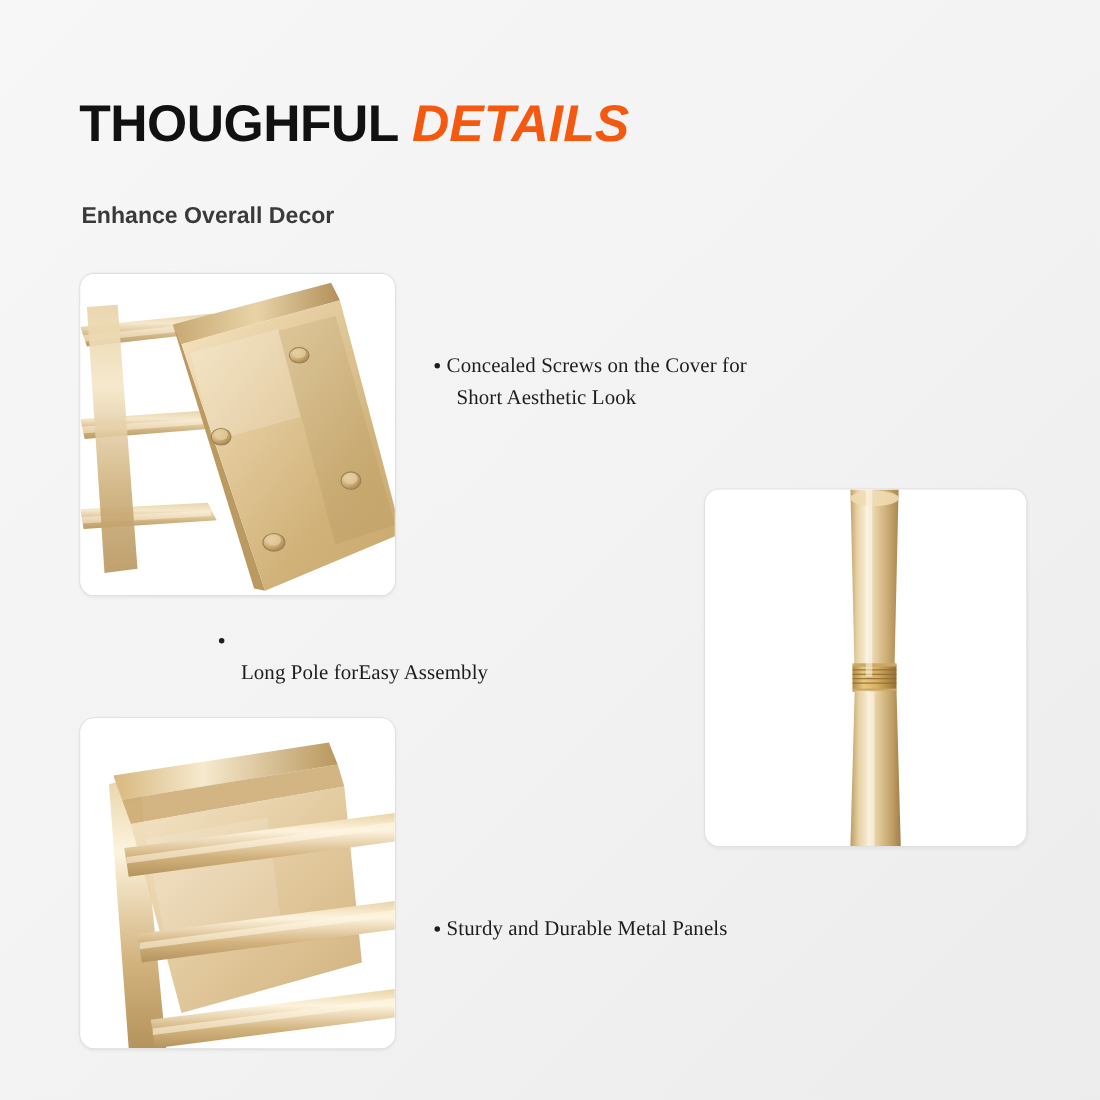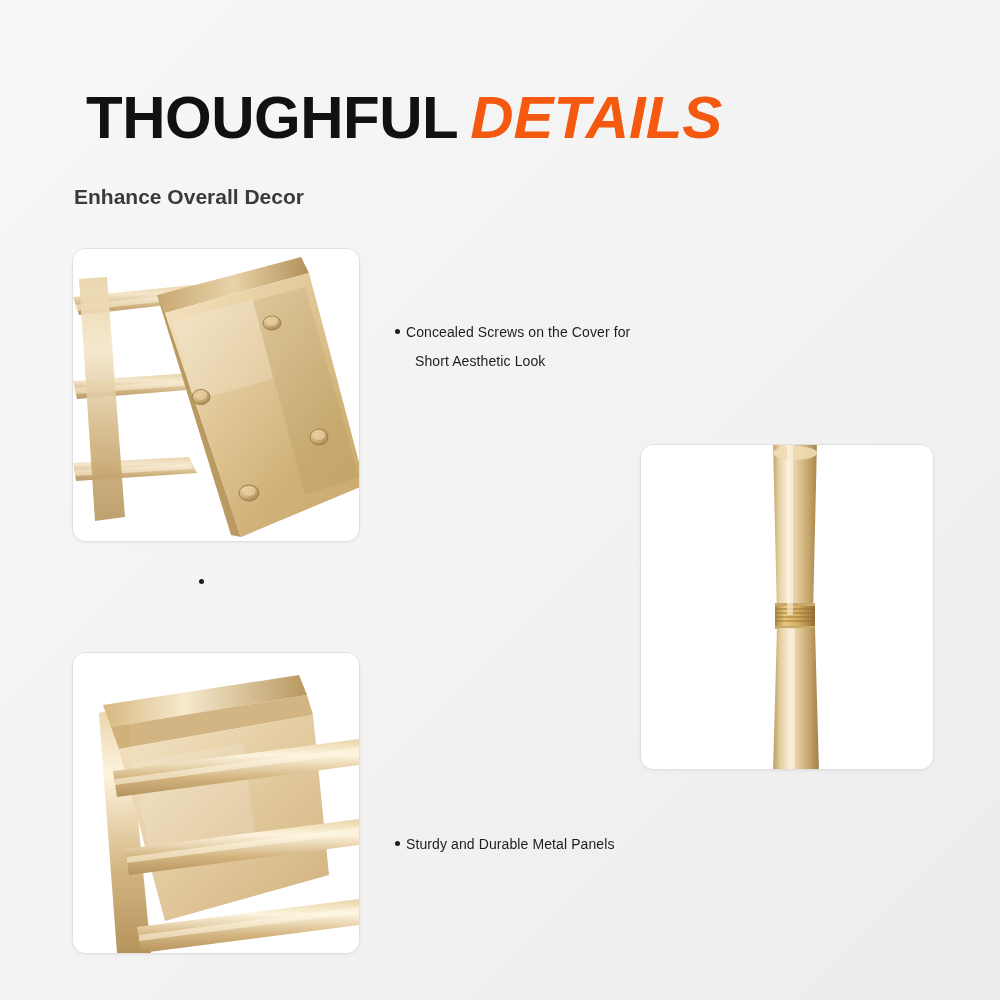--- a/index.html
+++ b/index.html
@@ -18,26 +18,25 @@
     width: 1000px;
     height: 1000px;
     background: linear-gradient(135deg, #f7f7f7 0%, #f2f2f2 55%, #ececec 100%);
   }
 
   
   .heading {
     position: absolute;
     left: 72px;
     top: 88px;
-    font-size: 60px;
+    font-size: 47px;
     font-weight: bold;
     letter-spacing: -0.5px;
     line-height: 1;
     white-space: nowrap;
-    margin-left: 14px;
   }
   .heading .word-a {
     color: #111111;
     font-style: normal;
   }
   .heading .word-b {
     color: #f4590f;
     font-style: italic;
     margin-left: 12px;
     letter-spacing: 0px;
@@ -62,24 +61,25 @@
   }
   #card-screws  { left: 72px;  top: 248px; width: 286px; height: 292px; }
   #card-pole    { left: 640px; top: 444px; width: 292px; height: 324px; }
   #card-panels  { left: 72px;  top: 652px; width: 286px; height: 300px; }
 
   .photo-inner { position: absolute; inset: 0; }
 
   
   .bullet {
     position: absolute;
-    font-size: 14px;
+    font-size: 19px;
     color: #1d1d1d;
     line-height: 29px;
     letter-spacing: 0.1px;
+    font-family: Liberation Serif, serif;
   }
   .bullet .dot {
     display: inline-block;
     width: 5px;
     height: 5px;
     border-radius: 50%;
     background: #1d1d1d;
     vertical-align: middle;
     margin-right: 6px;
     margin-bottom: 3px;
@@ -219,20 +219,21 @@
         <path d="M136 183 L174 183 L178 328 L132 328 Z" fill="url(#g_pole2)"></path>
 
         <rect x="146" y="0" width="6" height="170" fill="#fffaf0" opacity="0.55"></rect>
         <rect x="148" y="184" width="6" height="142" fill="#fffaf0" opacity="0.5"></rect>
       </svg>
     </div>
   </div>
 
   <div class="bullet" id="bullet-poles">
     <span class="dot"></span>
+    <span class="l2">Long Pole forEasy Assembly</span>
   </div>
 
   <div class="photo-card" id="card-panels">
     <div class="photo-inner">
       <svg width="286" height="300" viewBox="0 0 286 300">
         <defs>
           <linearGradient id="g_panel" x1="0" y1="0" x2="1" y2="1">
             <stop offset="0%" stop-color="#f3e3c3"></stop>
             <stop offset="45%" stop-color="#e2c89a"></stop>
             <stop offset="100%" stop-color="#cdab72"></stop>

